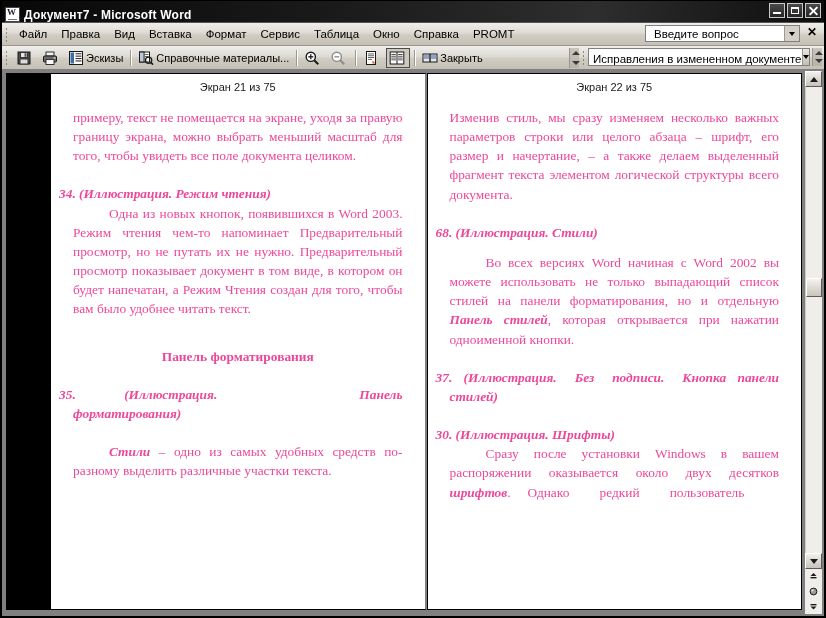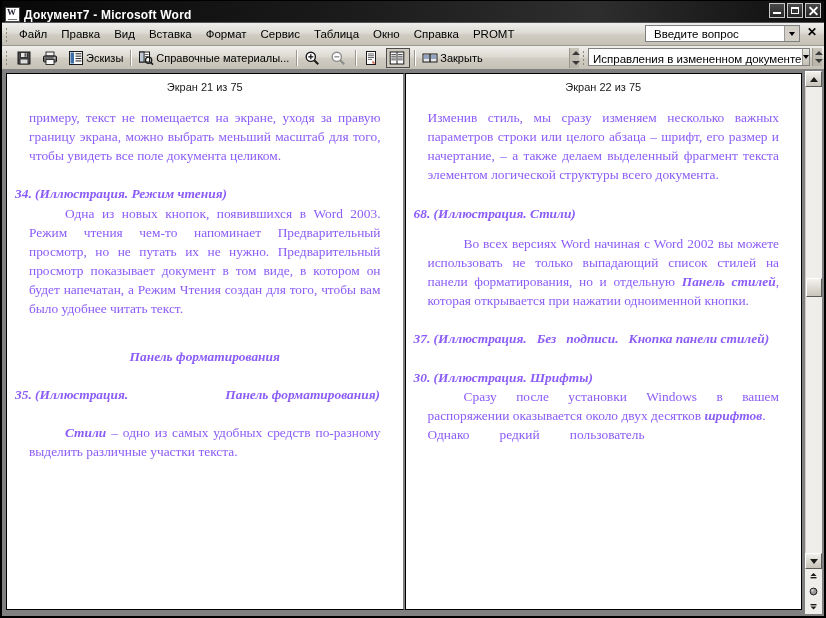--- a/index.html
+++ b/index.html
@@ -156,45 +156,45 @@
     display:flex;
     background:#000;
   }
   .page{
     flex:1;background:#fff;position:relative;
     border:1px solid #000;
     margin:0;
     box-sizing:border-box;
     overflow:hidden;
   }
-  .page.left{border-right:2px solid #808080;}
+  .page.left{border-right:2px solid #808080;margin-left:44px;}
   .page.right{border-left:1px solid #000;}
   .pagenum{
     text-align:center;font-size:11px;color:#1a1a1a;
     margin-top:7px;font-family:"Liberation Sans",sans-serif;
   }
   .ptext{
     margin:0 22px;
     font-family:"Liberation Serif","DejaVu Serif",serif;
     font-size:13.4px;
     line-height:1.43;
-    color:#8b5cf6;
+    color:#ec4899;
     text-align:justify;
   }
   .ptext p{margin:0;}
   .p-ind{text-indent:36px;}
   .gap-s{height:11px;}
   .gap-m{height:19px;}
   .gap-l{height:28px;}
   .hdg{
     font-weight:bold;font-style:italic;text-align:justify;
     margin-left:24px;text-indent:-14px;
   }
   .hdg-c{
-    font-weight:bold;font-style:italic;text-align:center;
+    font-weight:bold;text-align:center;
   }
   b.i{font-weight:bold;font-style:italic;}
 
   
   .vscroll{
     position:absolute;right:2px;top:2px;bottom:2px;width:17px;
     background:#d4d0c8;
     display:flex;flex-direction:column;
   }
   .sb-btn{

